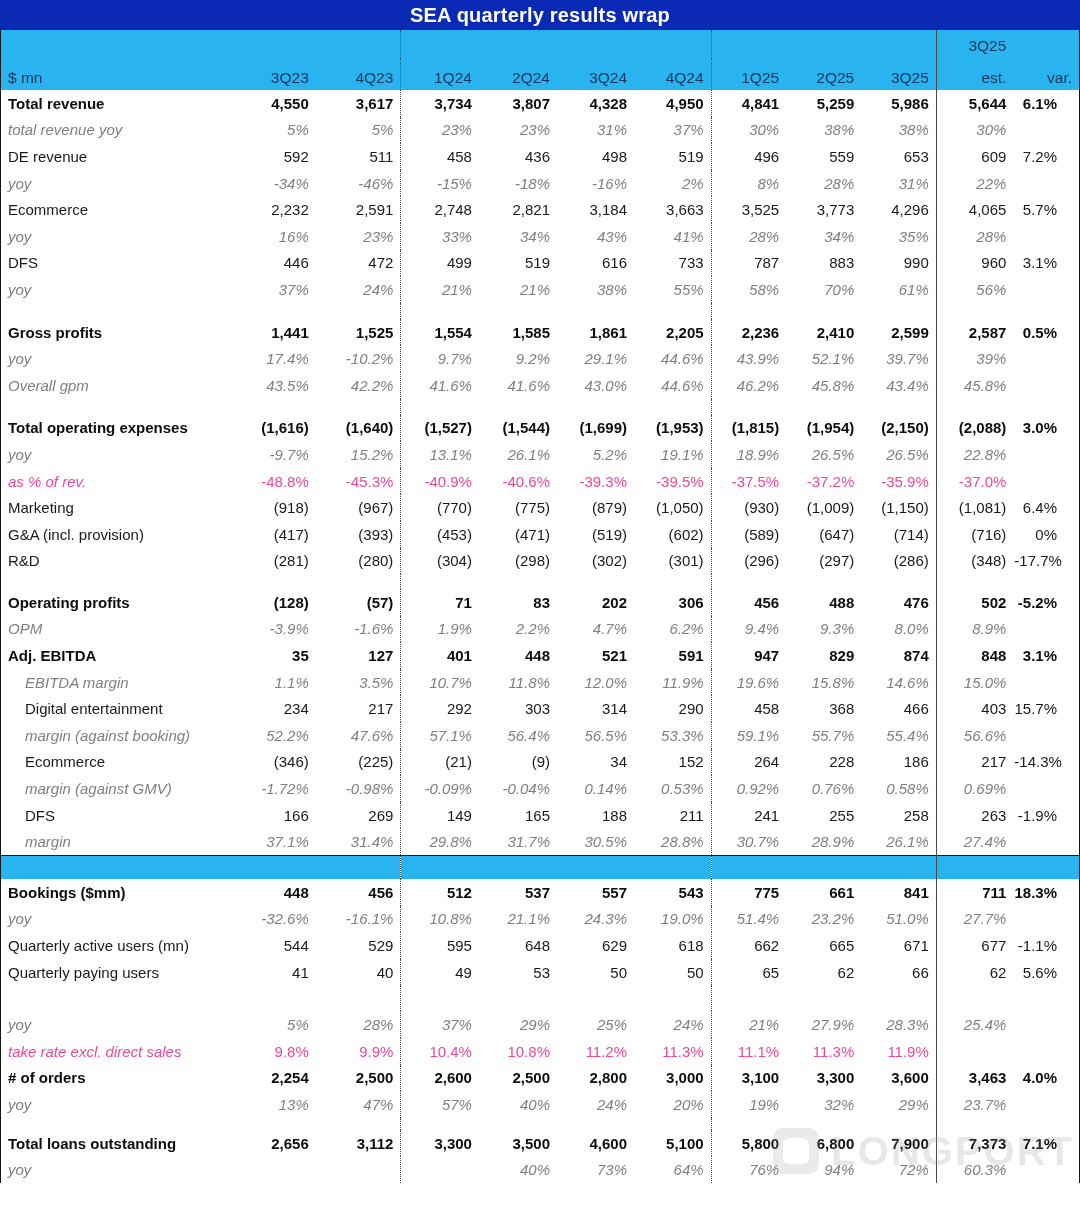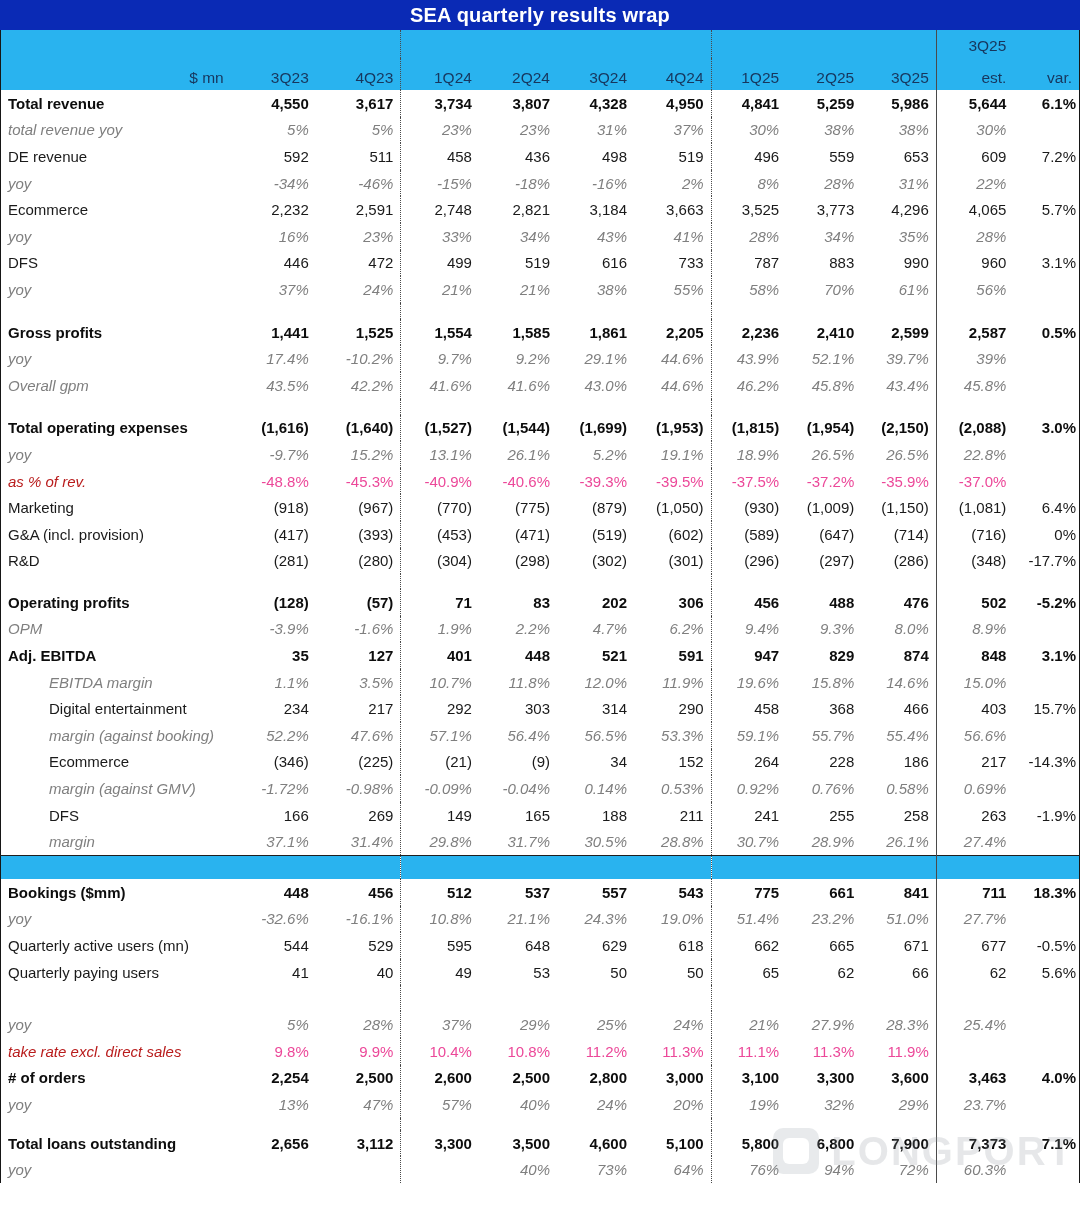--- a/index.html
+++ b/index.html
@@ -11,34 +11,34 @@
   table.t{border-collapse:collapse;table-layout:fixed;width:1080px;
           border-left:1.5px solid #161616;border-right:1.5px solid #161616;}
   col.c-lbl{width:230px;}
   col.c-q{width:85px;} col.c-q3{width:78px;} col.c-q4{width:78px;} col.c-q5{width:77px;}
   col.c-q6{width:77px;} col.c-q7{width:75px;} col.c-q8{width:75px;} col.c-q9{width:75px;}
   col.c-est{width:77px;} col.c-var{width:66px;}
   thead th{background:#29b3ef;color:#17365d;font-weight:400;font-size:15.5px;
            vertical-align:bottom;padding:0 7px 3px 0;text-align:right;white-space:nowrap;}
   thead tr.hA th{height:25px;}
   thead tr.hB th{height:29px;}
-  thead th.lblh{text-align:right;padding-left:7px;}
+  thead th.lblh{text-align:left;padding-left:7px;}
   
   .t td:nth-child(4),.t th:nth-child(4),
   .t td:nth-child(8),.t th:nth-child(8){border-left:1px dotted #4a4a4a;}
   .t td:nth-child(11),.t th:nth-child(11){border-left:1px solid #4a4a4a;}
   tbody td{height:24.6px;font-size:15px;white-space:nowrap;overflow:hidden;}
   td.lbl{text-align:left;padding-left:7px;}
-  td.lbl.indent{padding-left:48px;}
+  td.lbl.indent{padding-left:24px;}
   td.val{text-align:right;padding-right:7px;}
-  .t td:nth-child(12).val{padding-right:3px;}
+  .t td:nth-child(12).val{padding-right:22px;}
   tr.bold td{font-weight:700;color:#0d0d0d;}
   tr.plain td{color:#1a1a1a;}
   tr.ital td{font-style:italic;color:#7f7f7f;}
-  tr.mixed td.lbl{font-style:italic;color:#b91c1c;margin-left:40px;}
+  tr.mixed td.lbl{font-style:italic;color:#ec4899;margin-left:40px;}
   tr.mixed td.val{color:#ec4899;}
   tr.band td{background:#29b3ef;height:21px;border-top:1px solid #1f1f1f;}
   tr.spacer td{height:auto;}
   .watermark{position:absolute;top:1128px;right:6px;display:flex;align-items:center;gap:12px;
              opacity:.22;pointer-events:none;}
   .wm-logo{width:46px;height:46px;background:#9aa3ab;border-radius:10px;position:relative;}
   .wm-logo:after{content:"";position:absolute;left:10px;top:10px;width:26px;height:26px;
                  border-radius:6px;background:#ffffff;}
   .wm-text{font-size:40px;font-weight:700;color:#8f979e;letter-spacing:2px;}
 </style>
@@ -561,21 +561,21 @@
           <td class="val">544</td>
           <td class="val">529</td>
           <td class="val">595</td>
           <td class="val">648</td>
           <td class="val">629</td>
           <td class="val">618</td>
           <td class="val">662</td>
           <td class="val">665</td>
           <td class="val">671</td>
           <td class="val">677</td>
-          <td class="val">-0.5%</td>
+          <td class="val">-1.1%</td>
         </tr>
         <tr class="r plain">
           <td class="lbl">Quarterly paying users</td>
           <td class="val">41</td>
           <td class="val">40</td>
           <td class="val">49</td>
           <td class="val">53</td>
           <td class="val">50</td>
           <td class="val">50</td>
           <td class="val">65</td>

